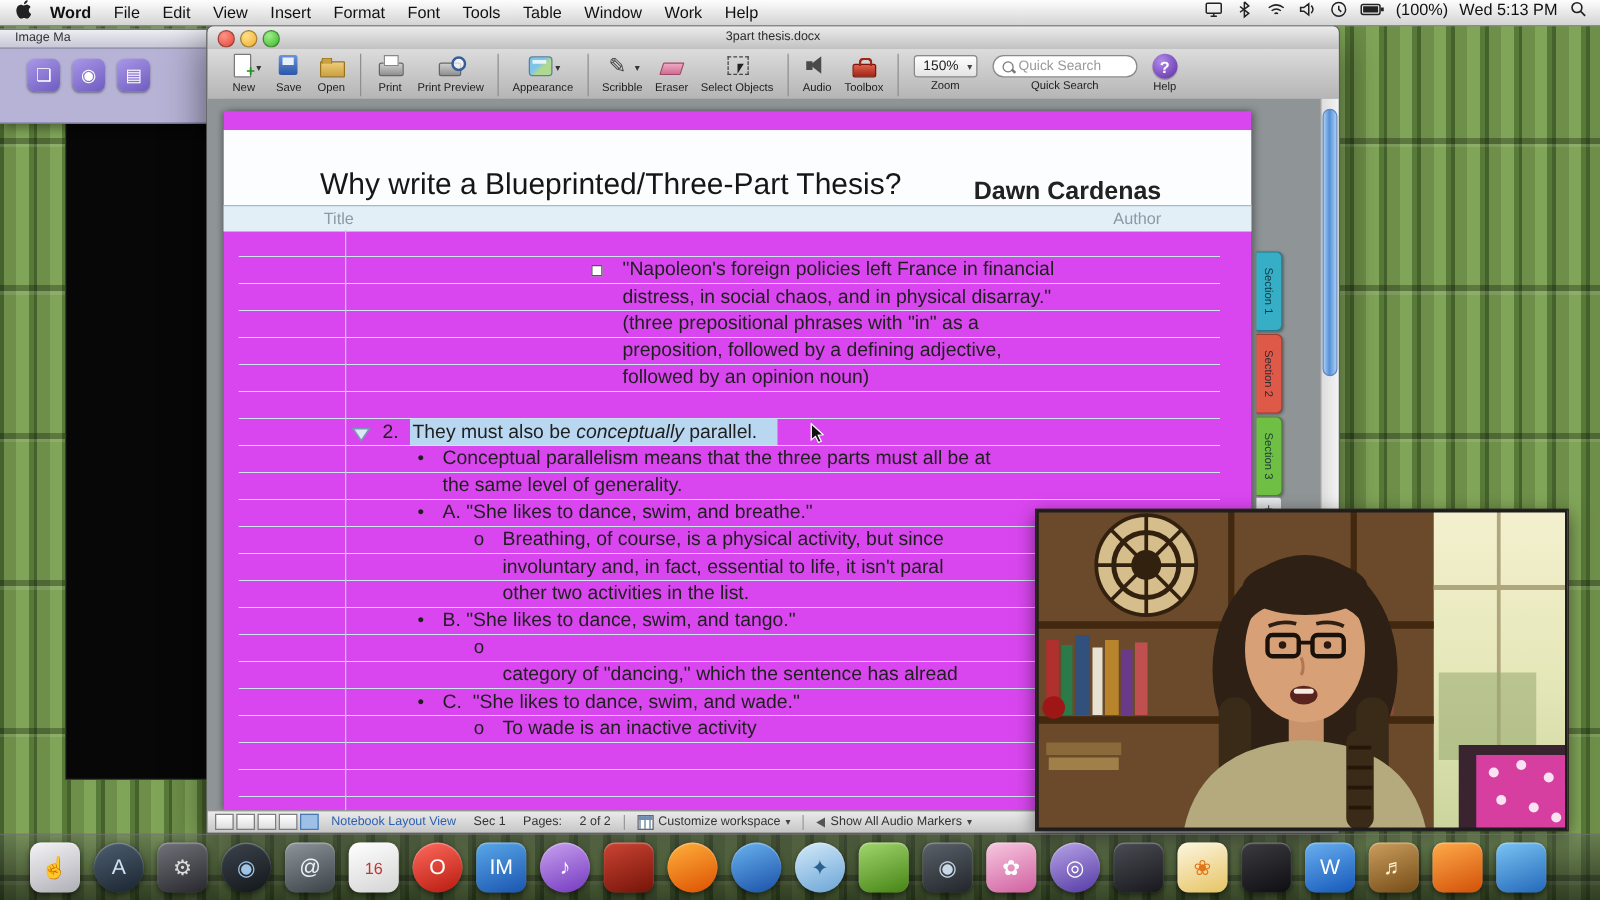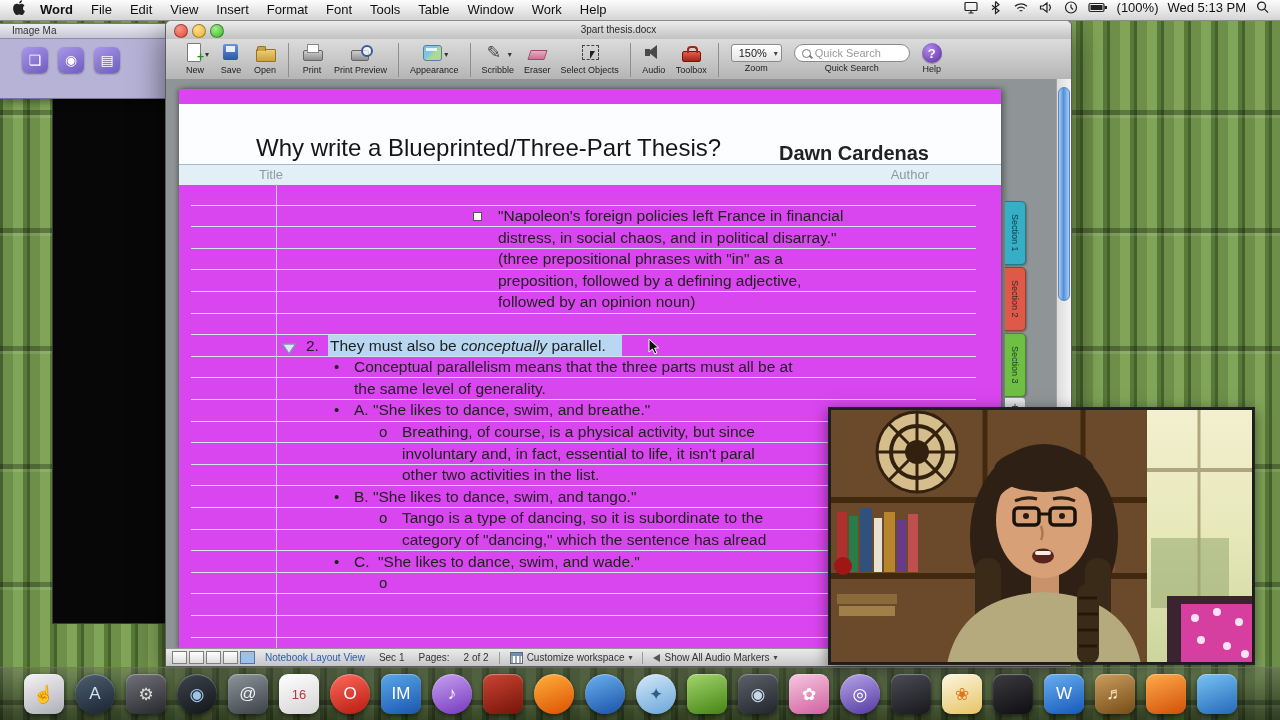--- a/index.html
+++ b/index.html
@@ -276,21 +276,21 @@
           </div>
         </div>
         <div id="rules"></div>
         <div id="margin-line"></div>
         <div class="nb-rows">
             <div class="nb-row">
               <span class="b-sq" style="left: 294px;"></span>
               <span class="nb-text" style="left: 319px;">"Napoleon's foreign policies left France in financial</span>
             </div>
             <div class="nb-row">
-              <span class="nb-text" style="left: 319px;">distress, in social chaos, and in political disarray."</span>
+              <span class="nb-text" style="left: 319px;">distress, in social chaos, and in physical disarray."</span>
             </div>
             <div class="nb-row">
               <span class="nb-text" style="left: 319px;">(three prepositional phrases with "in" as a</span>
             </div>
             <div class="nb-row">
               <span class="nb-text" style="left: 319px;">preposition, followed by a defining adjective,</span>
             </div>
             <div class="nb-row">
               <span class="nb-text" style="left: 319px;">followed by an opinion noun)</span>
             </div>
@@ -325,31 +325,31 @@
             </div>
             <div class="nb-row">
               <span class="nb-text" style="left: 223px;">other two activities in the list.</span>
             </div>
             <div class="nb-row">
               <span class="nb-bullet" style="left: 155px;">•</span>
               <span class="nb-text" style="left: 175px;">B. "She likes to dance, swim, and tango."</span>
             </div>
             <div class="nb-row">
               <span class="nb-bullet" style="left: 200px;">o</span>
-              <span class="nb-text" style="left: 223px;">Tango is a type of dancing, so it is subordinate to the</span>
             </div>
             <div class="nb-row">
               <span class="nb-text" style="left: 223px;">category of "dancing," which the sentence has alread</span>
             </div>
             <div class="nb-row">
               <span class="nb-bullet" style="left: 155px;">•</span>
               <span class="nb-text" style="left: 175px;">C.  "She likes to dance, swim, and wade."</span>
             </div>
             <div class="nb-row">
               <span class="nb-bullet" style="left: 200px;">o</span>
+              <span class="nb-text" style="left: 223px;">To wade is an inactive activity</span>
             </div>
           </div>
       </div>
 
       <div>
           <div class="sec-tab" style="top: 122px; background: rgb(53, 174, 198);">Section 1</div>
           <div class="sec-tab" style="top: 188px; background: rgb(222, 89, 72);">Section 2</div>
           <div class="sec-tab" style="top: 254px; background: rgb(111, 191, 68);">Section 3</div>
         </div>
       <div id="new-tab">+</div>

